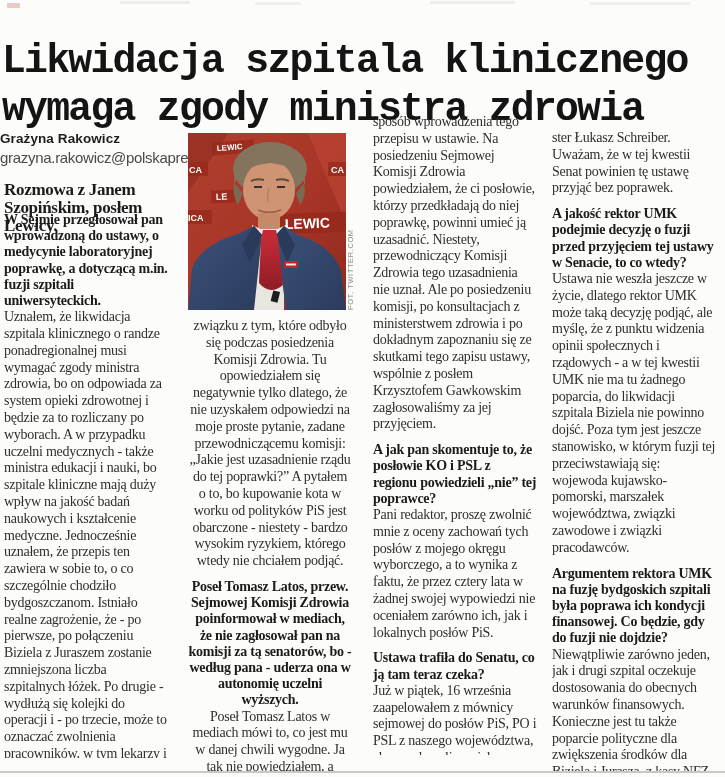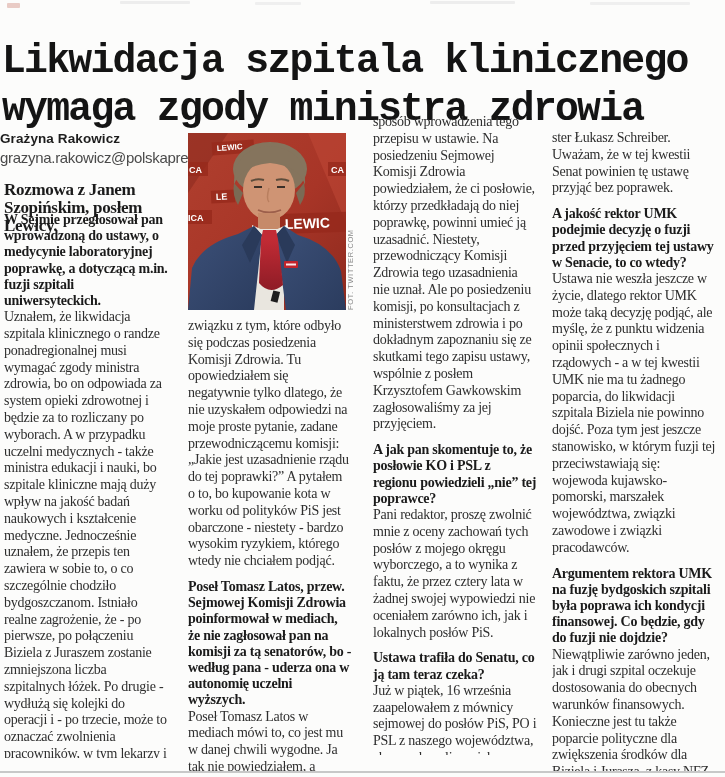--- a/index.html
+++ b/index.html
@@ -32,21 +32,21 @@
 
   .col{
     position:absolute; width:164px; overflow:hidden;
     font-size:14px; line-height:16.8px; letter-spacing:-.25px;
     text-align:left; hyphens:auto; -webkit-hyphens:auto;
   }
   .col p{margin:0; color:#2e2e2e;}
   .col p.q{font-weight:bold; color:#1b1b1b; margin-top:9px; line-height:16.2px;}
   .col p.q:first-child{margin-top:0;}
   .col-1{left:4px;   top:212px; height:546px; width:165px;}
-  .col-2{left:188px; top:318px; height:453px;}
+  .col-2{left:188px; top:318px; height:453px;text-align:center;}
   .col-3{left:373px; top:114px; height:641px;}
   .col-4{left:552px; top:130px; height:641px; width:166px;}
 
   .photo-wrap{position:absolute; left:188px; top:133px; width:158px; height:177px; overflow:hidden;}
   .photo-credit{
     position:absolute; left:346px; top:133px; height:177px; width:12px;
     writing-mode:vertical-rl; transform:rotate(180deg);
     font-family:"Liberation Sans", sans-serif;
     font-size:7.5px; color:#8a8a8a; letter-spacing:.6px;
     text-align:left;

